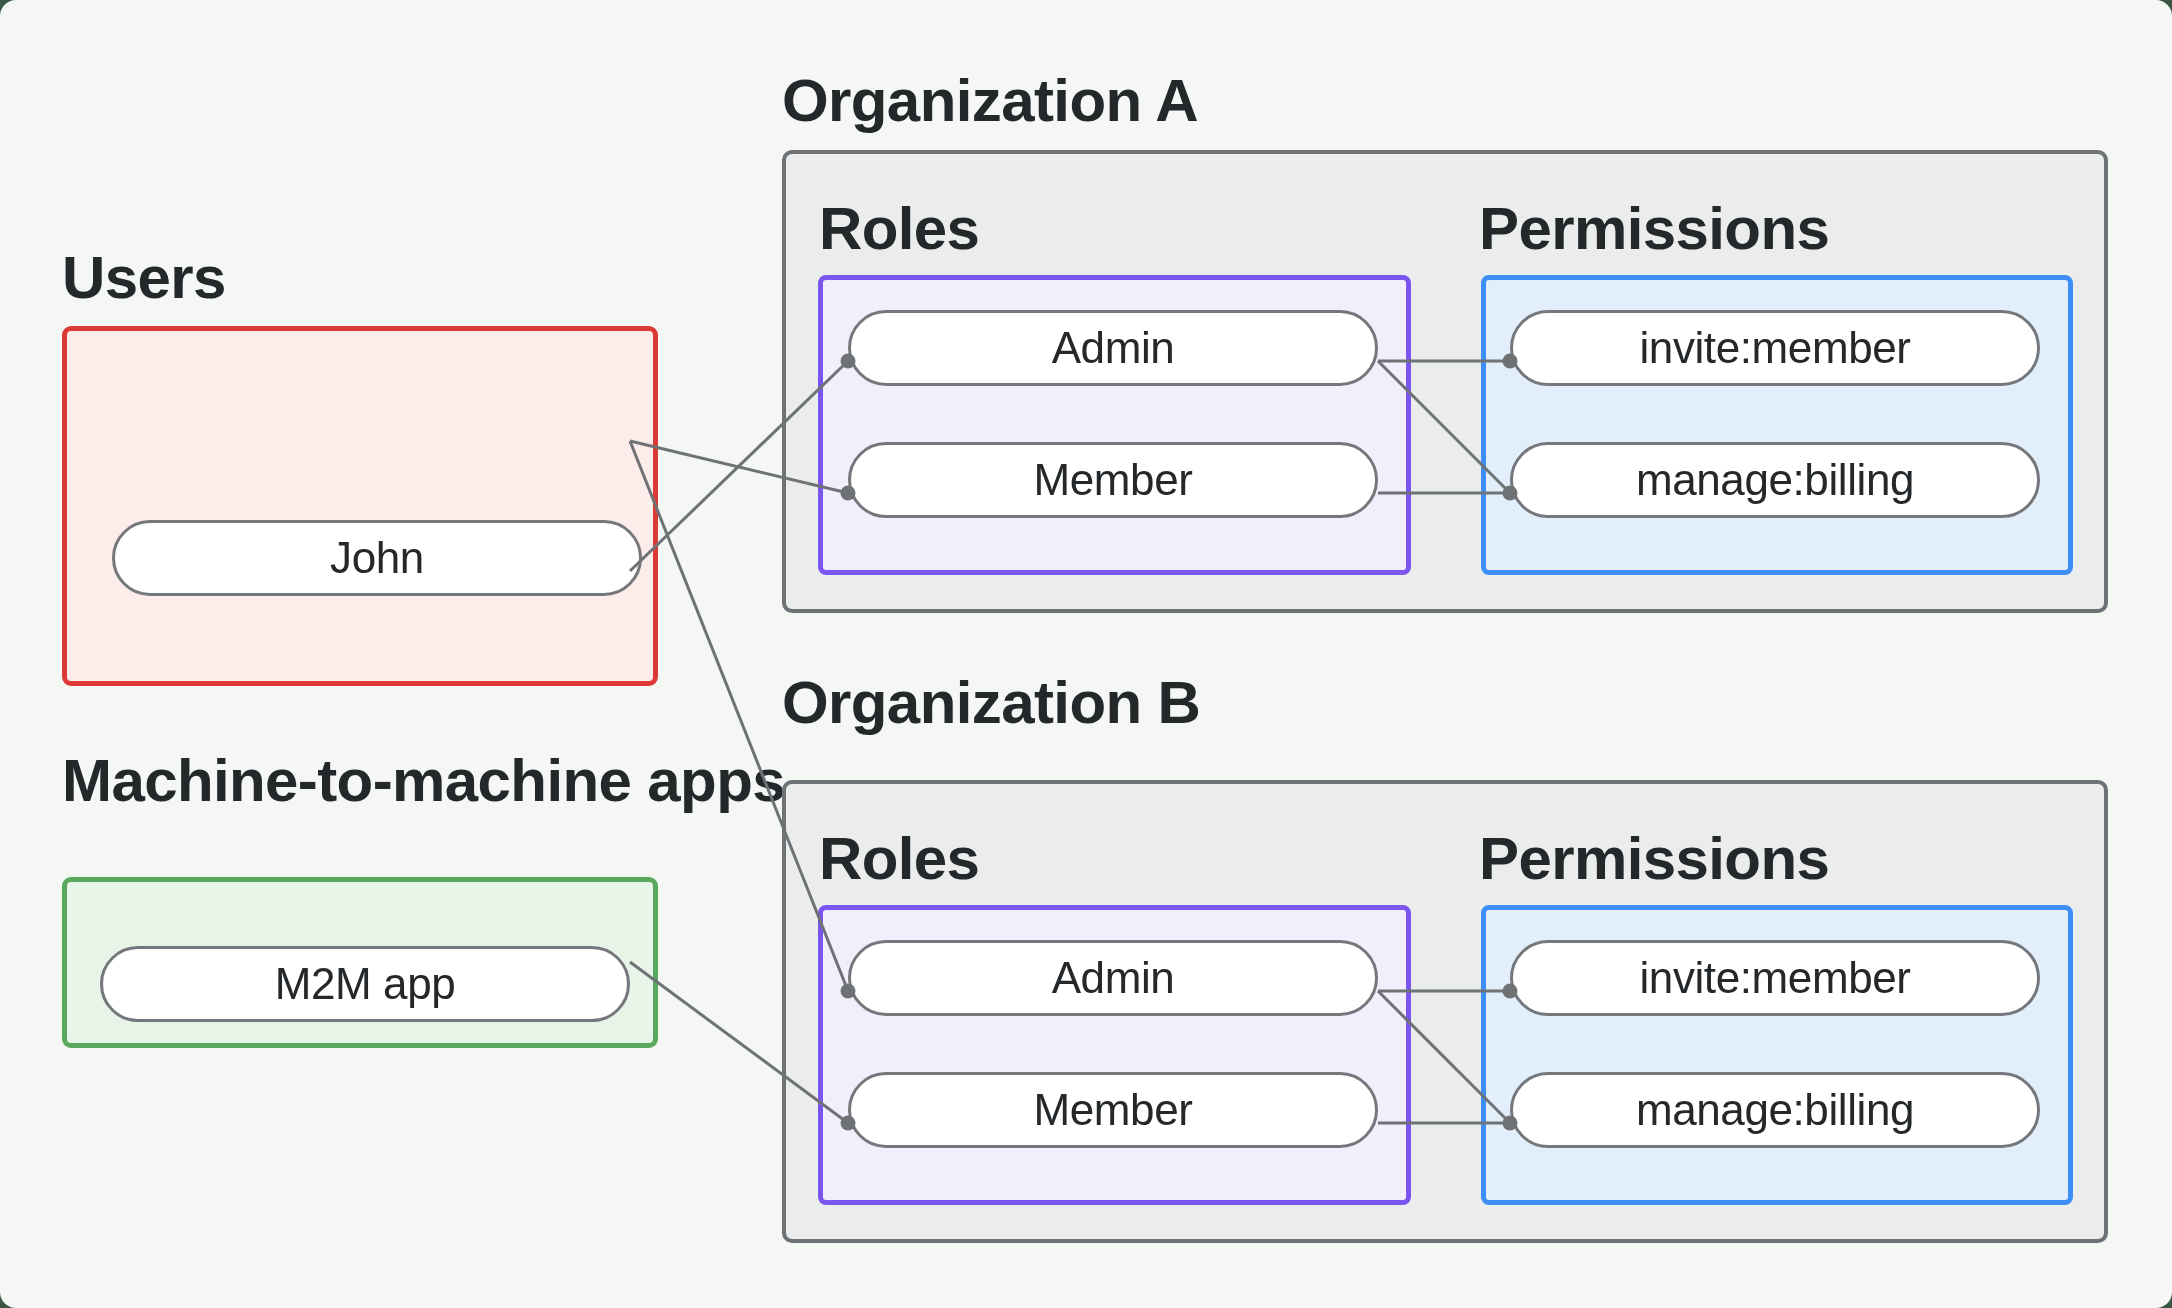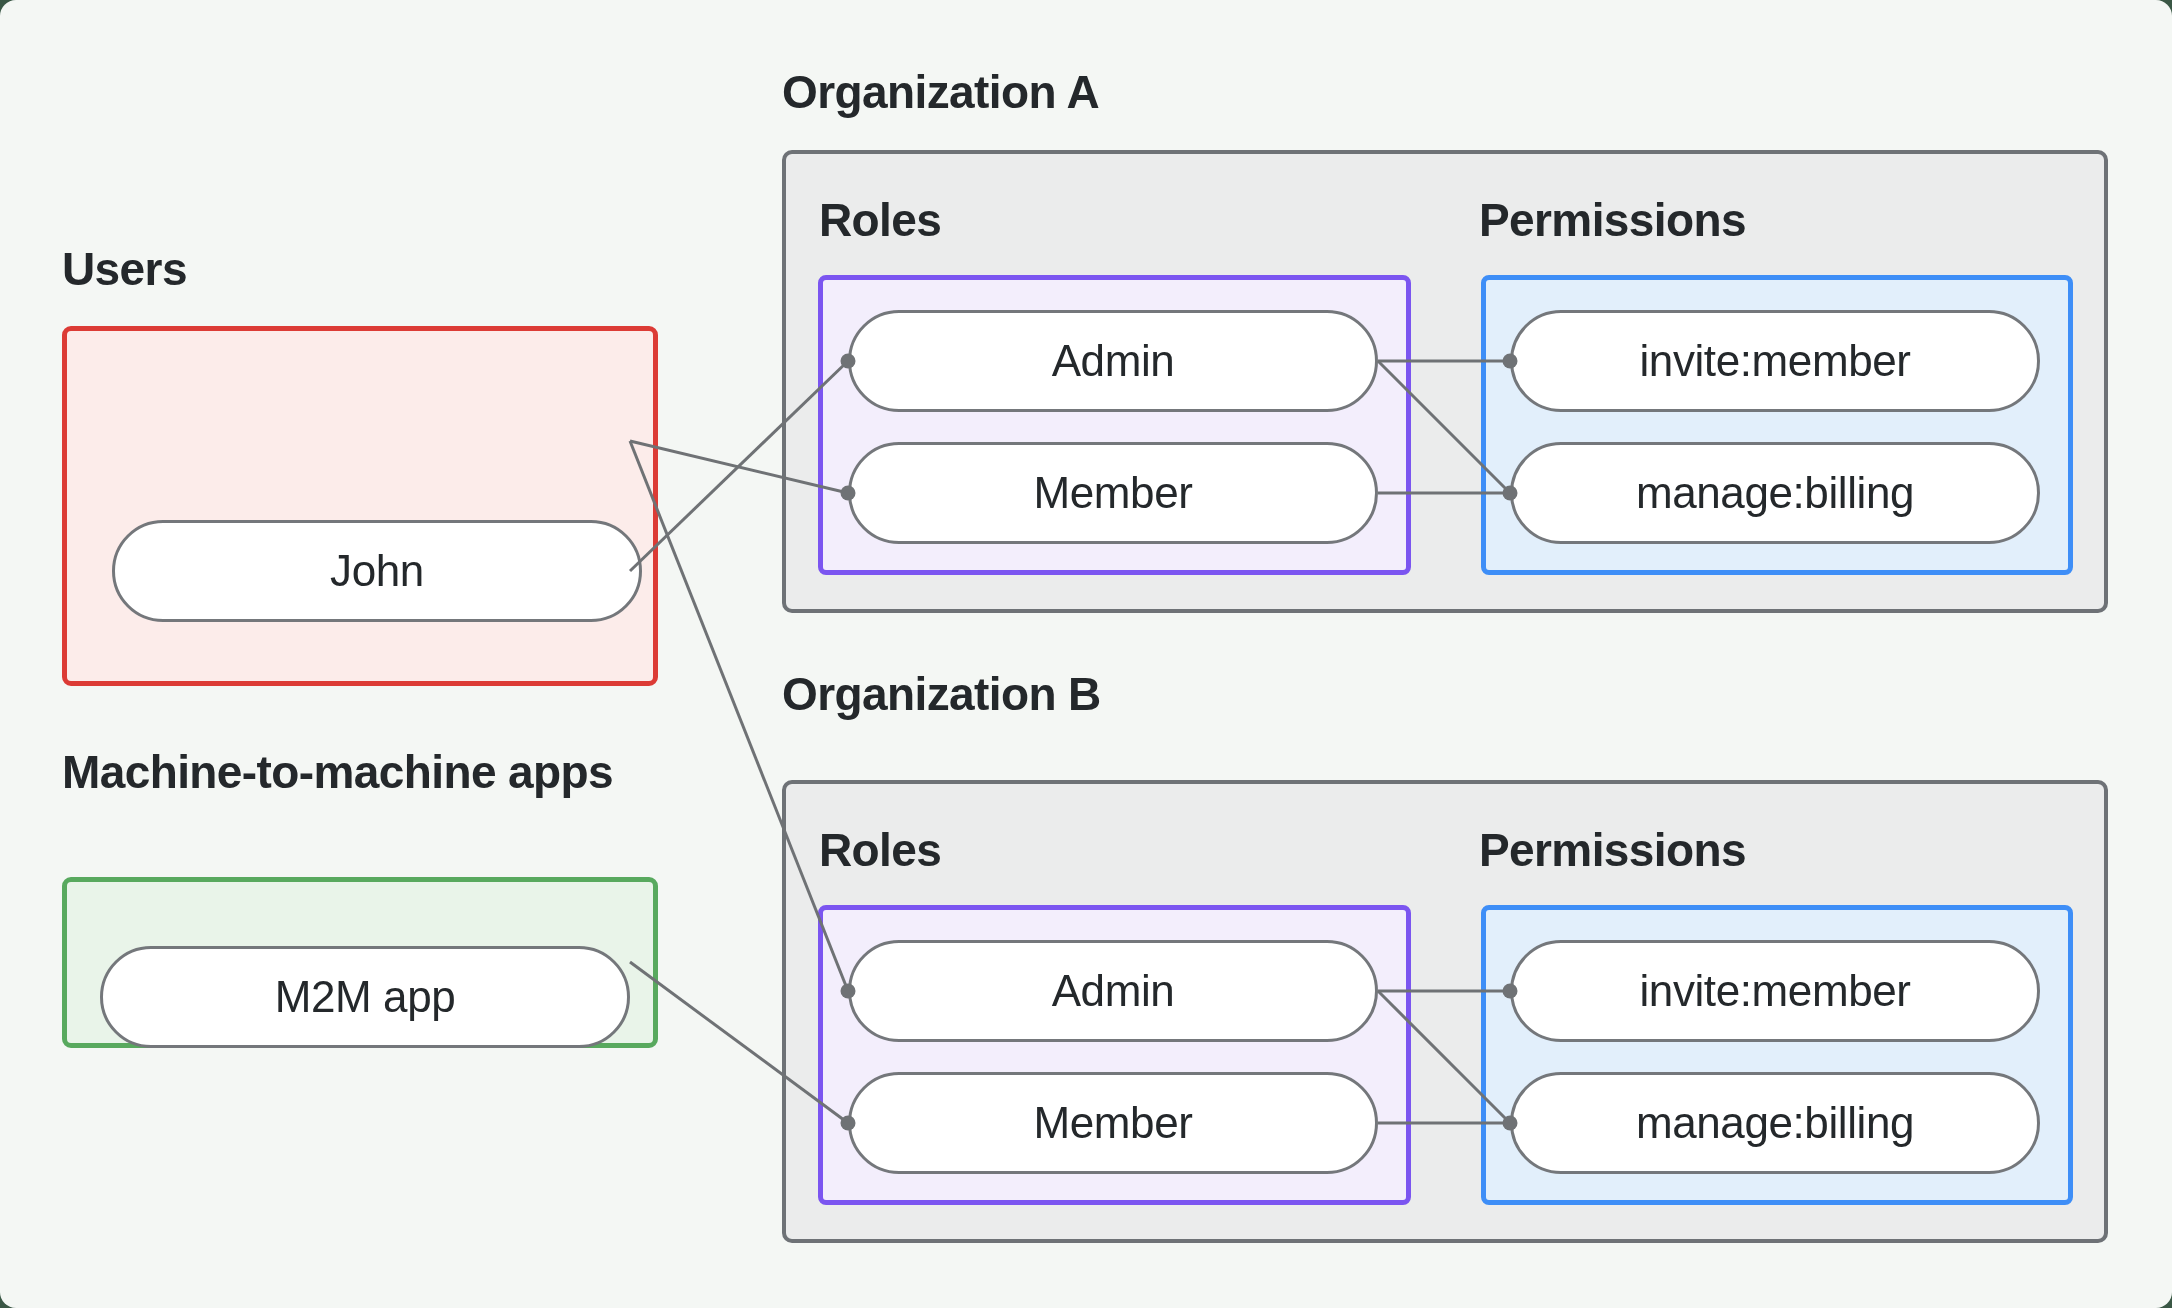--- a/index.html
+++ b/index.html
@@ -11,26 +11,26 @@
     --org_border:#6E7276; --org_fill:#EBECEC;
     --node_border:#74777B; --connector:#6F7275;
   }
   html,body{margin:0;padding:0;background:var(--page_bg);}
   .card{
     position:relative;width:2172px;height:1308px;
     background:var(--canvas_bg);border-radius:16px;overflow:hidden;
     font-family:"Liberation Sans","DejaVu Sans",sans-serif;
   }
   .hdg{
-    position:absolute;font-size:46px;font-weight:600;line-height:1.15;
+    position:absolute;font-size:60px;font-weight:600;line-height:1.15;
     color:var(--text);letter-spacing:-0.6px;white-space:nowrap;
   }
   .gbox{position:absolute;box-sizing:border-box;border-radius:10px;}
   .pill{
-    position:absolute;width:530px;height:102px;box-sizing:border-box;
+    position:absolute;width:530px;height:76px;box-sizing:border-box;
     background:#ffffff;border:3px solid var(--node_border);border-radius:51px;
     display:flex;align-items:center;justify-content:center;
     font-size:44px;font-weight:400;color:var(--text);letter-spacing:-0.4px;
     white-space:nowrap;
   }
   
   #t-users{left:62px;top:243px}
   #box-users{left:62px;top:326px;width:596px;height:360px;background:var(--users_fill);border:5px solid var(--users_border);border-radius:9px}
   #p-sarah{left:100px;top:390px}
   #p-john{left:112px;top:520px}

